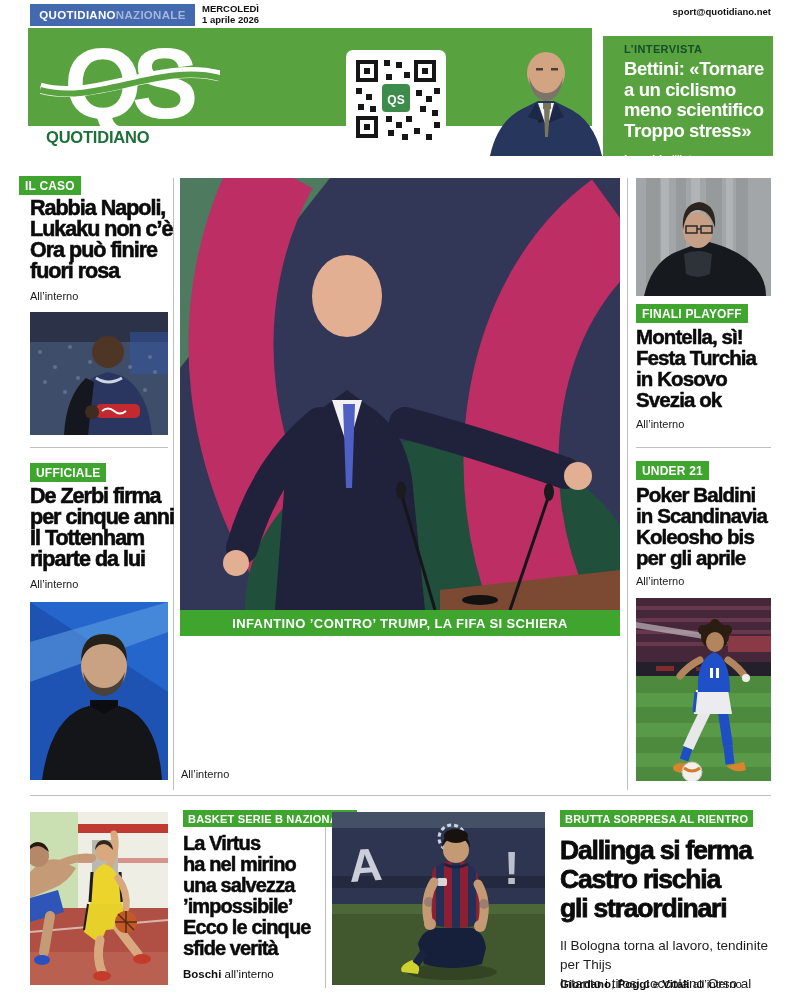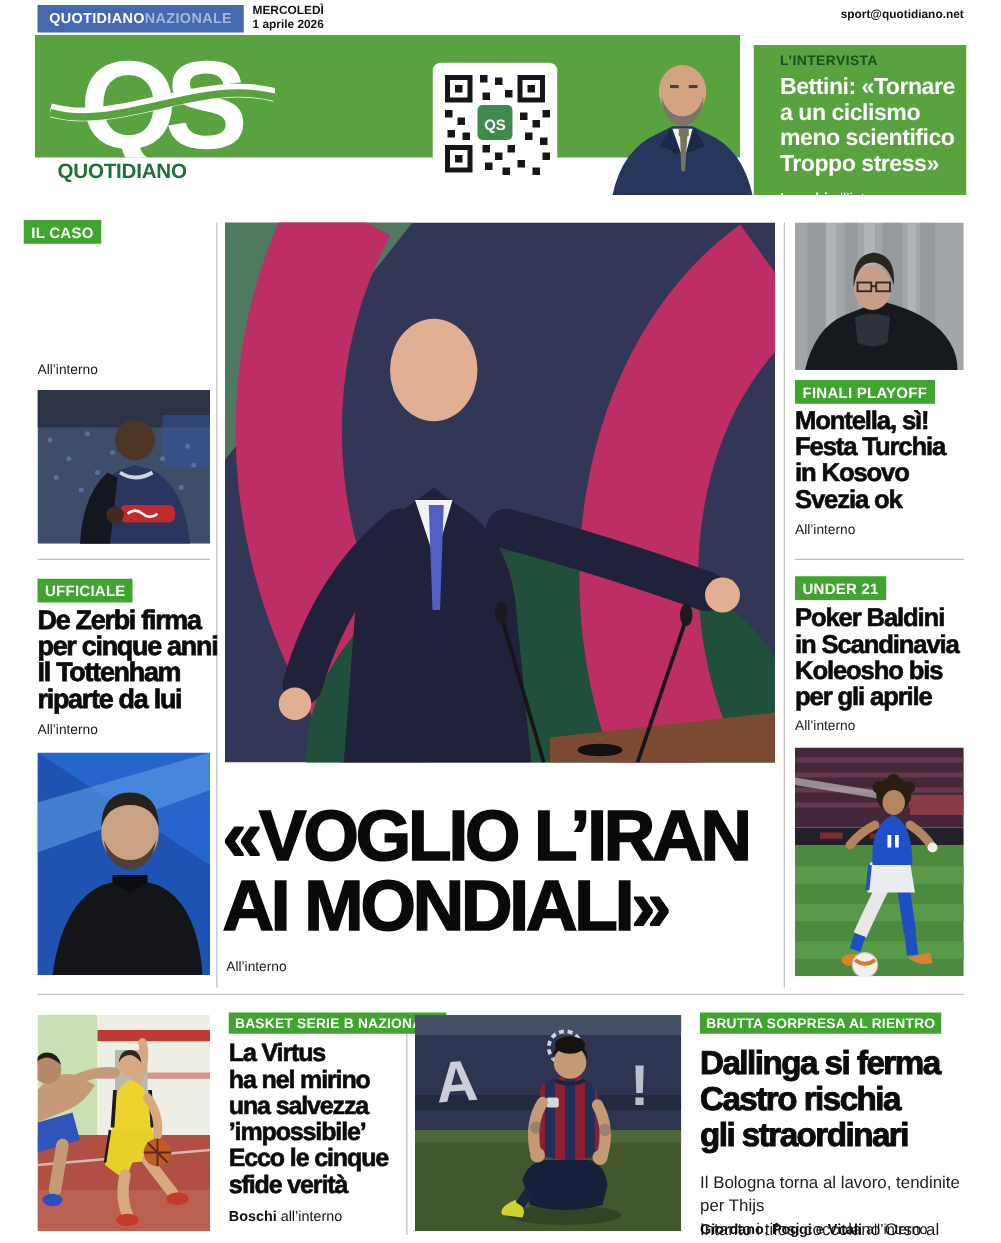--- a/index.html
+++ b/index.html
@@ -156,20 +156,26 @@
   </div>
 
   <div class="abs vline" style="left:173px;top:178px;height:612px;"></div>
   <div class="abs vline" style="left:627px;top:178px;height:612px;"></div>
   <div class="abs hline" style="left:30px;top:447px;width:138px;"></div>
   <div class="abs hline" style="left:636px;top:447px;width:135px;"></div>
   <div class="abs hline" style="left:30px;top:795px;width:741px;"></div>
   <div class="abs vline" style="left:325px;top:810px;height:178px;"></div>
 
   <div class="abs badge" style="left:19px;top:176px;">IL CASO</div>
+  <div class="abs hl" style="left:30px;top:198px;width:148px;">
+    <div>Rabbia Napoli,</div>
+    <div>Lukaku non c’è</div>
+    <div>Ora può finire</div>
+    <div>fuori rosa</div>
+  </div>
   <div class="abs ref" style="left:30px;top:290px;">All’interno</div>
 
   <svg class="abs" style="left:30px;top:312px;" width="138" height="123" viewBox="0 0 138 123">
     <rect width="138" height="123" fill="#3e4e6a"></rect>
     <rect width="138" height="30" fill="#2c3349"></rect>
     <rect x="100" y="20" width="38" height="42" fill="#33539c" opacity=".55"></rect>
     <g fill="#6a7c9a" opacity=".75">
       <circle cx="10" cy="40" r="2"></circle>
         <circle cx="25" cy="55" r="2"></circle>
         <circle cx="40" cy="35" r="2"></circle>
@@ -226,24 +232,21 @@
     <path d="M95,432 L105,300 Q112,248 148,226 L167,212 L186,226 Q224,248 232,300 L245,432 Z" fill="#20223c"></path>
     <path d="M152,222 L182,222 L168,270 Z" fill="#f2f2f2"></path>
     <path d="M163,226 L175,226 L172,310 L166,310 Z" fill="#4f5fc4"></path>
     <ellipse cx="167" cy="118" rx="35" ry="41" fill="#e2af92"></ellipse>
     <line x1="255" y1="432" x2="222" y2="318" stroke="#15151a" stroke-width="3"></line>
     <ellipse cx="221" cy="312" rx="5" ry="9" fill="#1a1a20"></ellipse>
     <line x1="330" y1="432" x2="368" y2="320" stroke="#15151a" stroke-width="3"></line>
     <ellipse cx="369" cy="314" rx="5" ry="9" fill="#1a1a20"></ellipse>
     <ellipse cx="300" cy="422" rx="18" ry="5" fill="#111"></ellipse>
   </svg>
-  <div class="abs bighl">
-    <div>«VOGLIO L’IRAN</div>
-    <div>AI MONDIALI»</div>
-  </div>
+  <div class="abs bigcap">INFANTINO ’CONTRO’ TRUMP, LA FIFA SI SCHIERA</div>
   <div class="abs ref" style="left:181px;top:768px;">All’interno</div>
 
   <svg class="abs" style="left:636px;top:178px;" width="135" height="118" viewBox="0 0 135 118">
     <rect width="135" height="118" fill="#a2a6a8"></rect>
     <g opacity=".8" fill="#949899">
         <rect x="10" width="14" height="118"></rect>
         <rect x="40" width="10" height="118"></rect>
         <rect x="70" width="16" height="118"></rect>
         <rect x="100" width="12" height="118"></rect>
       </g>

